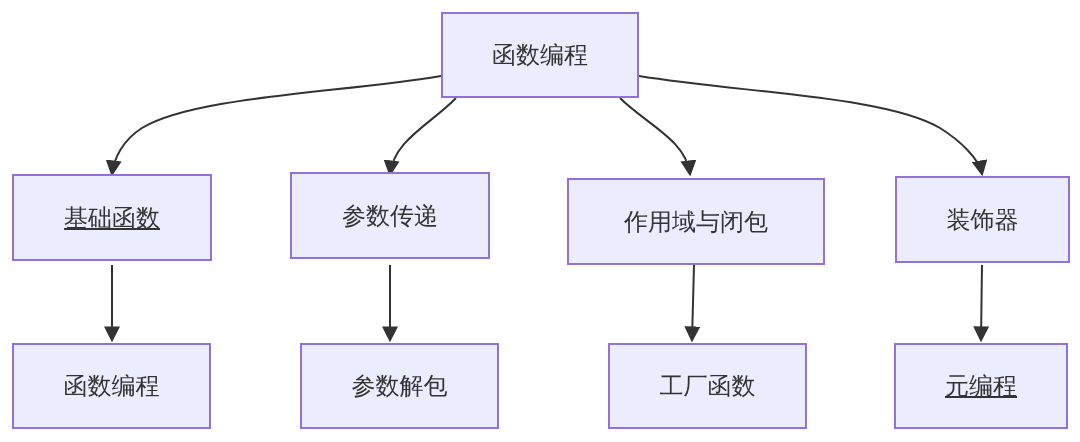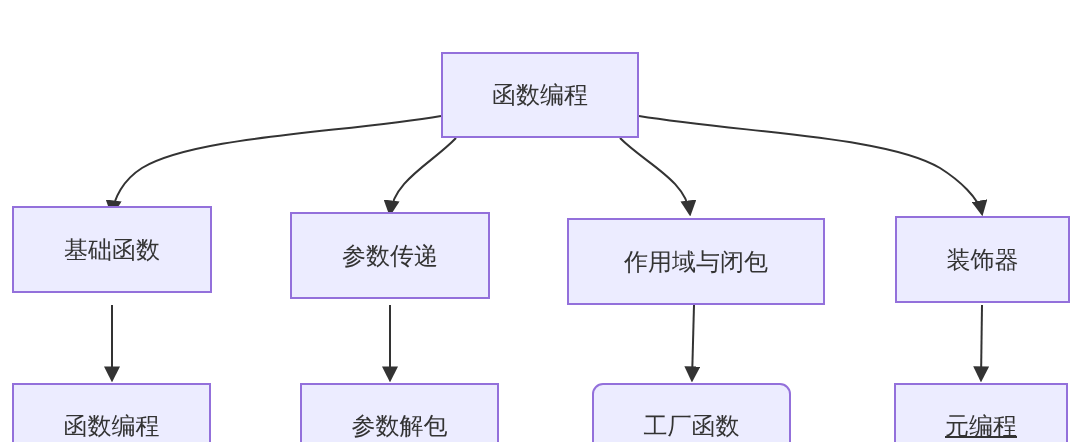--- a/index.html
+++ b/index.html
@@ -14,21 +14,20 @@
   body {
     width: 1080px; height: 442px;
     background: var(--background);
     font-family: "Liberation Sans", "DejaVu Sans", sans-serif;
     overflow: hidden;
   }
   .canvas {
     position: relative;
     width: 1080px; height: 380px;
     background: var(--background);
-    margin-top: 40px;
   }
   .edge-layer {
     position: absolute;
     left: 0; top: 0;
     width: 1080px; height: 442px;
   }
   .edge {
     fill: none;
     stroke: var(--edge-stroke);
     stroke-width: 2px;
@@ -42,27 +41,27 @@
     display: flex;
     align-items: center;
     justify-content: center;
     font-size: 24px;
     line-height: 1;
     white-space: nowrap;
     border-radius: 0;
   }
   
   .n-root      { left: 441px; top: 12px;  width: 198px; height: 86px; }
-  .n-basics    { left: 12px;  top: 166px; width: 200px; height: 87px; }
+  .n-basics    { left: 12px;  top: 174px; width: 200px; height: 87px; text-decoration: underline; }
   .n-params    { left: 290px; top: 172px; width: 200px; height: 87px; font-family: Liberation Serif, serif; }
   .n-scope     { left: 567px; top: 178px; width: 258px; height: 87px; }
   .n-deco      { left: 895px; top: 176px; width: 175px; height: 87px; }
   .n-higher    { left: 12px;  top: 343px; width: 199px; height: 86px; }
   .n-unpack    { left: 300px; top: 343px; width: 199px; height: 86px; }
-  .n-factory   { left: 592px; top: 343px; width: 199px; height: 86px; border-radius: 11px; }
+  .n-factory   { left: 608px; top: 343px; width: 199px; height: 86px; }
   .n-meta      { left: 894px; top: 343px; width: 174px; height: 86px; text-decoration: underline; }
 </style>
 </head>
 <body>
 
 <div class="canvas">
 
   <svg class="edge-layer" width="1080" height="442" viewBox="0 0 1080 442" aria-hidden="true">
     <defs>
       <marker id="arrowhead" viewBox="0 0 10 10" refX="8.5" refY="5" markerWidth="8" markerHeight="8" orient="auto" markerUnits="strokeWidth">

